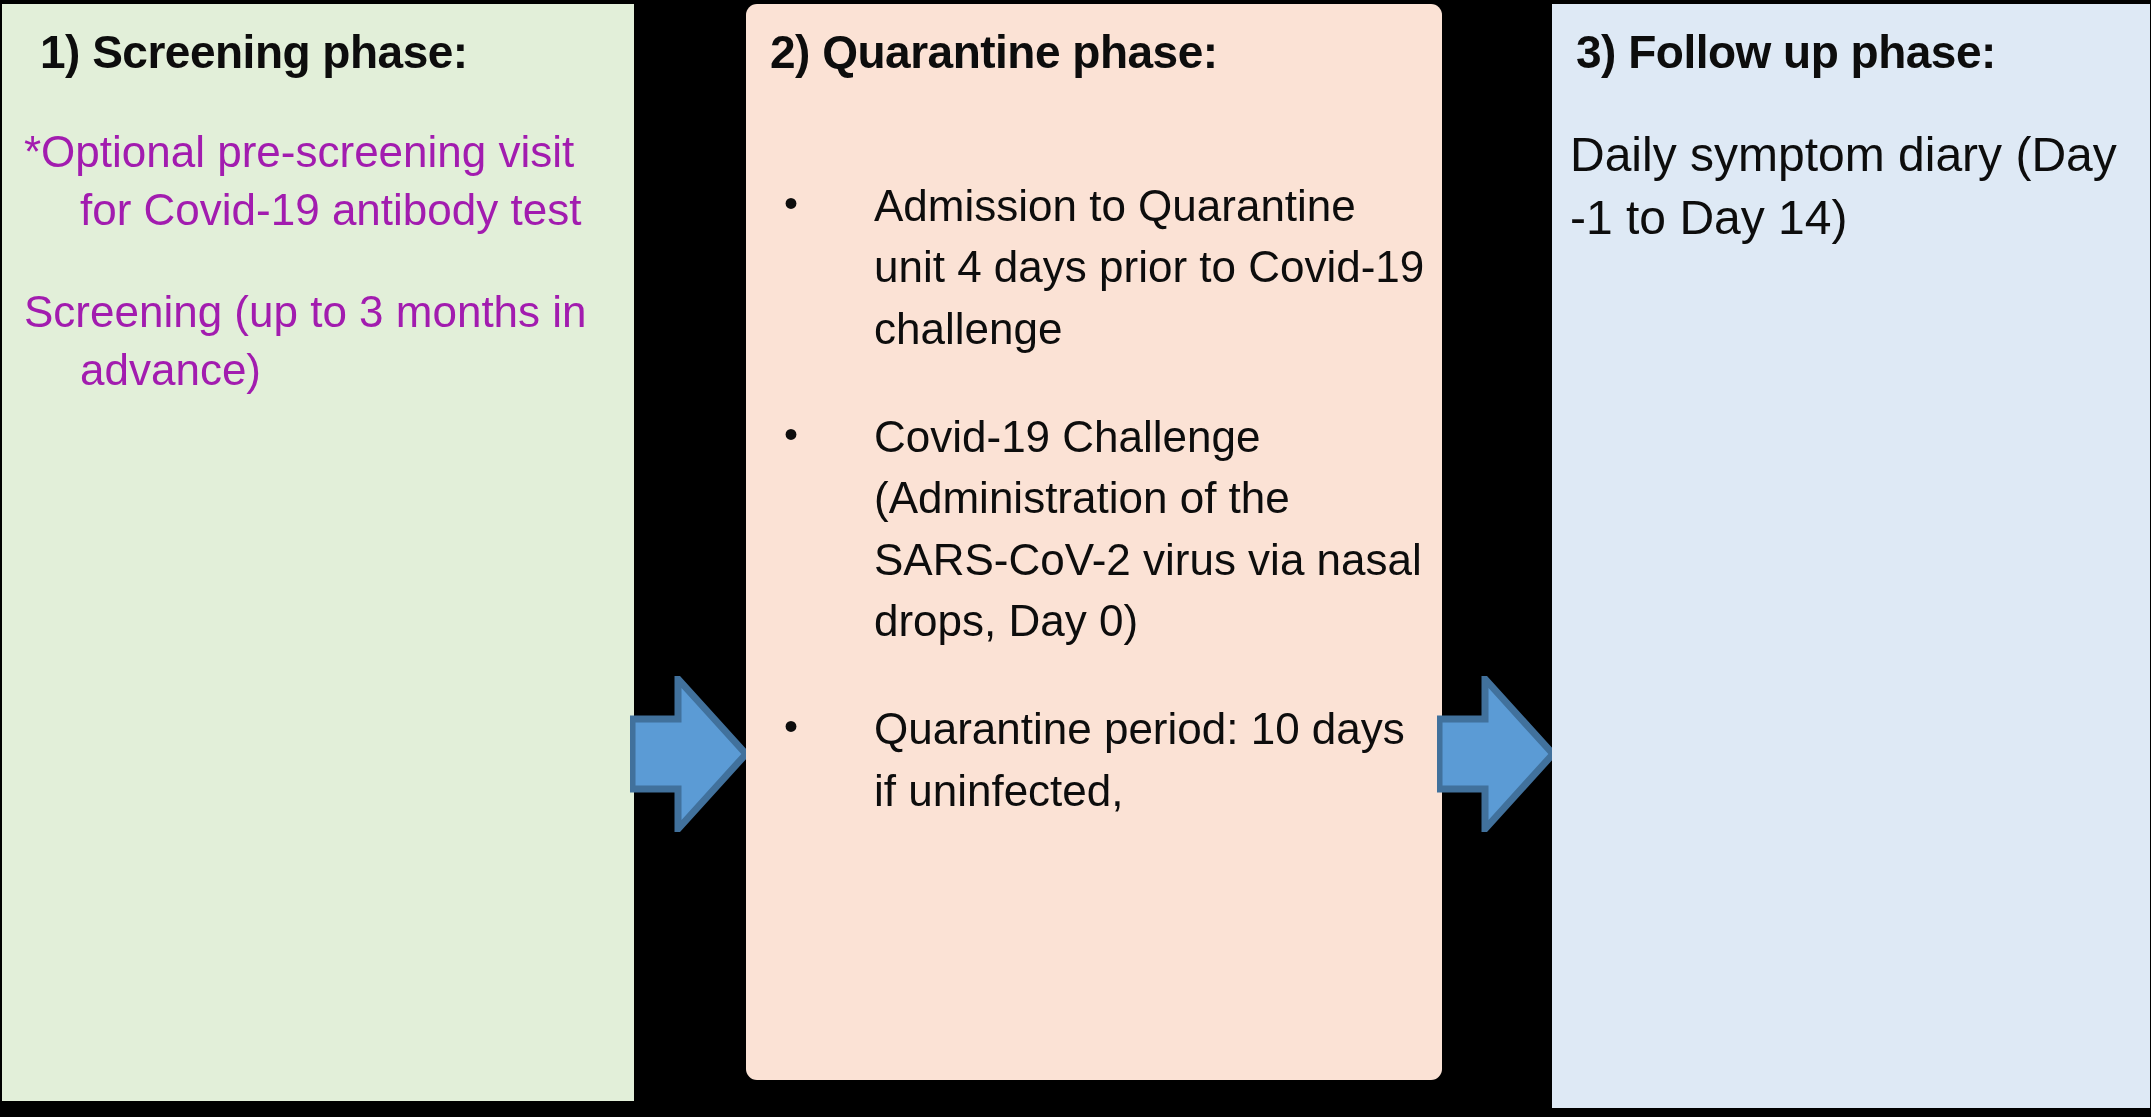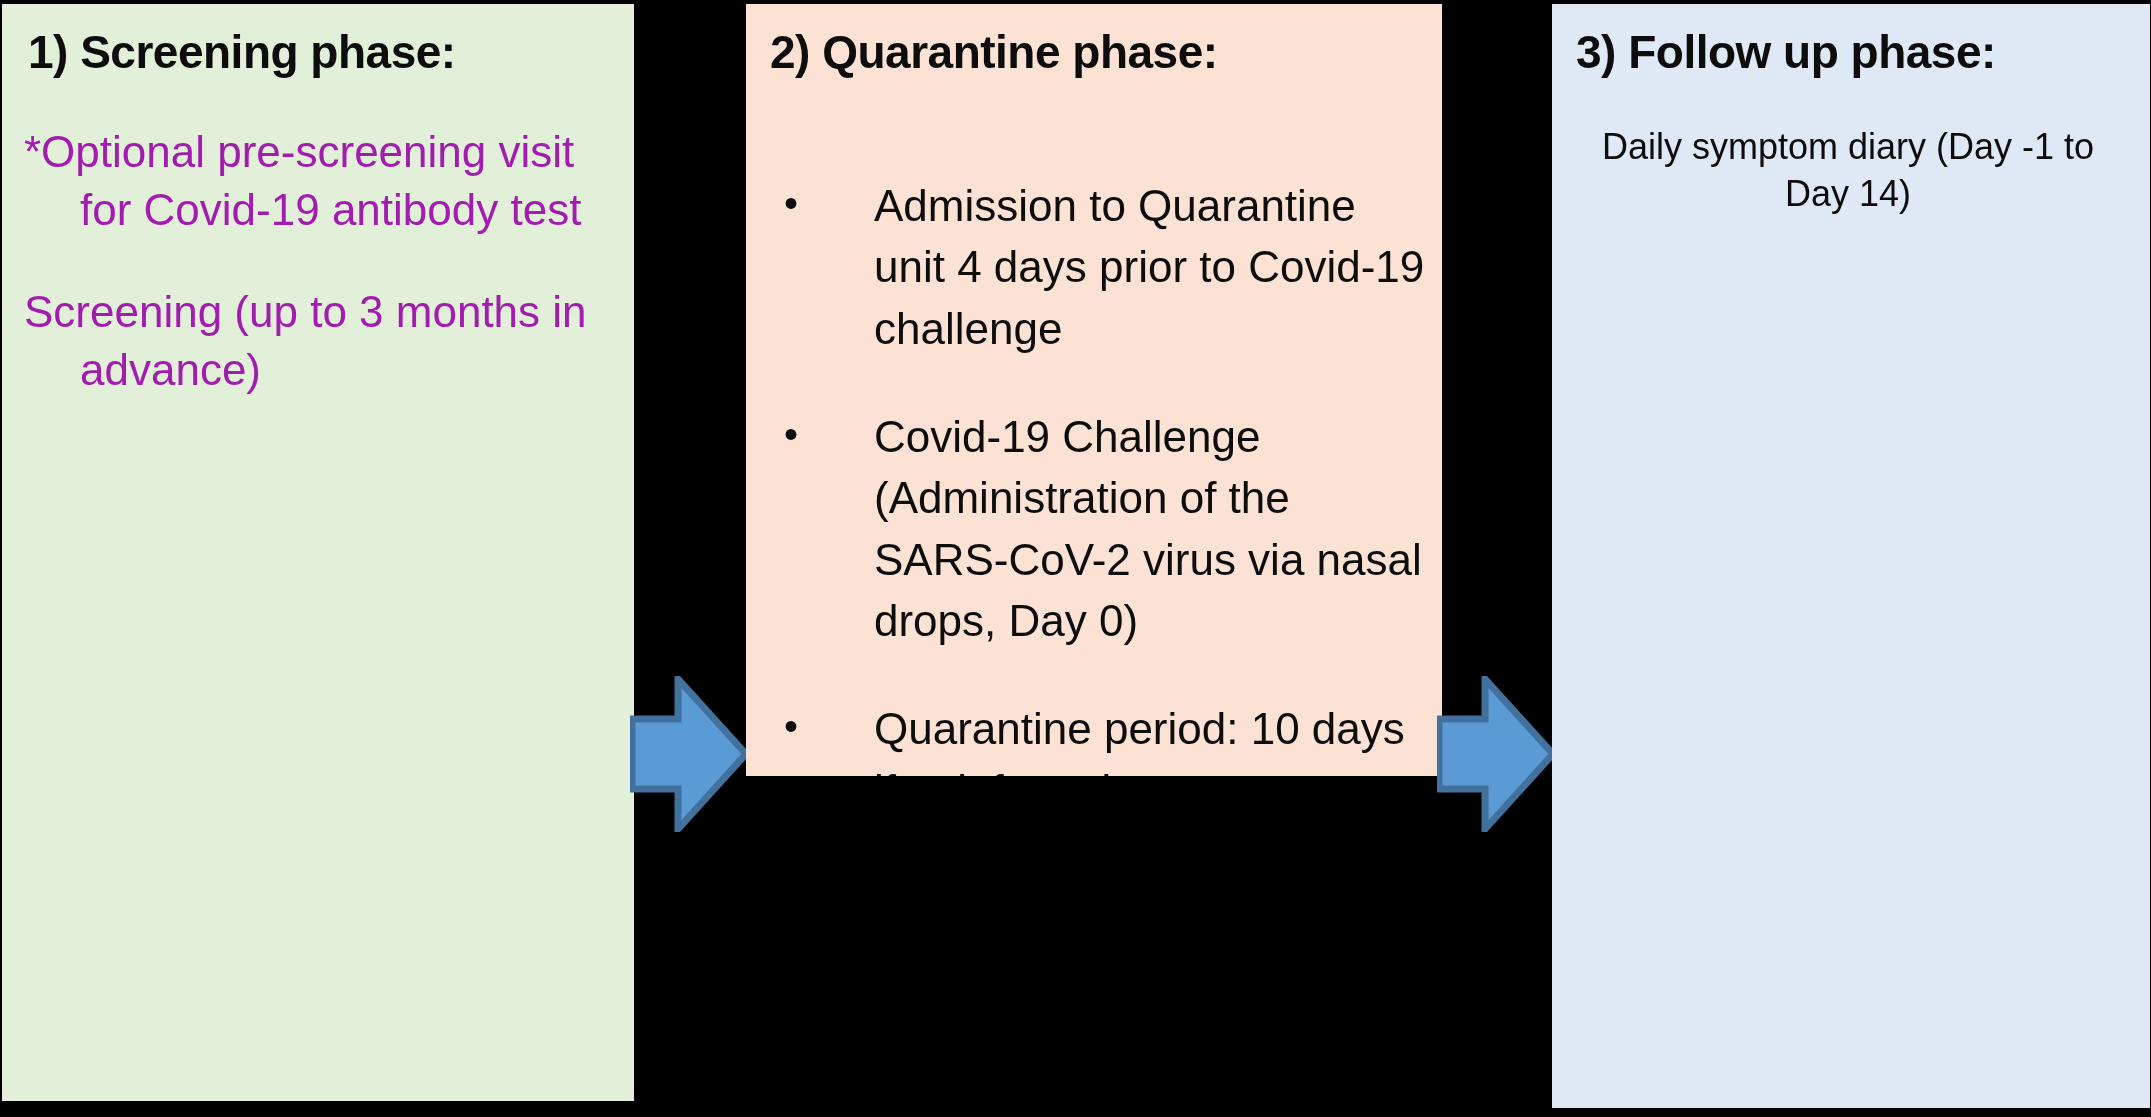--- a/index.html
+++ b/index.html
@@ -34,24 +34,23 @@
 
   .para {
     font-size: 44px;
     line-height: 1.32;
     color: #a21caf;
     text-indent: -56px;
     padding-left: 56px;
   }
 
   .para-center {
-    font-size: 36px;
+    font-size: 48px;
     line-height: 1.32;
     color: #0d0d0d;
-    text-align: center;
   }
 
   .bullet-row {
     display: flex;
     align-items: flex-start;
     font-size: 44px;
     line-height: 1.40;
     color: #0d0d0d;
   }
   .bullet-dot {
@@ -69,31 +68,32 @@
 
   
   #panel-screening {
     left: 2px;
     top: 4px;
     width: 632px;
     height: 1097px;
     background: #E2EFD9;
     padding: 16px 18px 0 22px;
   }
-  #panel-screening .panel-title { margin: 6px 0 0 4px; }
+  #panel-screening .panel-title { margin: 6px 0 0 16px; }
   #panel-screening .para { margin-top: 44px; }
 
   
   #panel-quarantine {
     left: 746px;
     top: 4px;
     width: 696px;
-    height: 772px;
+    height: 1076px;
     background: #FBE2D5;
     padding: 16px 12px 0 12px;
+    border-radius: 11px;
   }
   #panel-quarantine .panel-title { margin: 6px 0 0 12px; }
   #panel-quarantine .bullet-row { margin-top: 46px; }
   #panel-quarantine .bullet-list { margin-top: 96px; }
 
   
   #panel-followup {
     left: 1552px;
     top: 4px;
     width: 598px;

